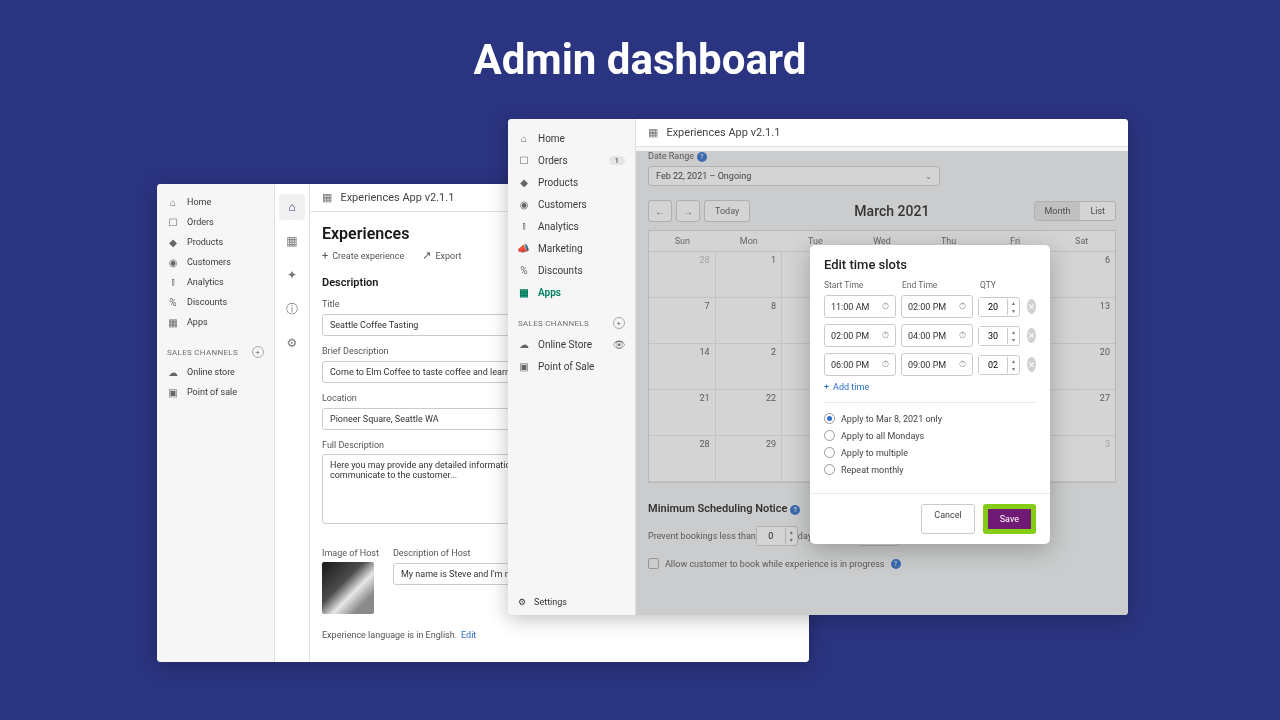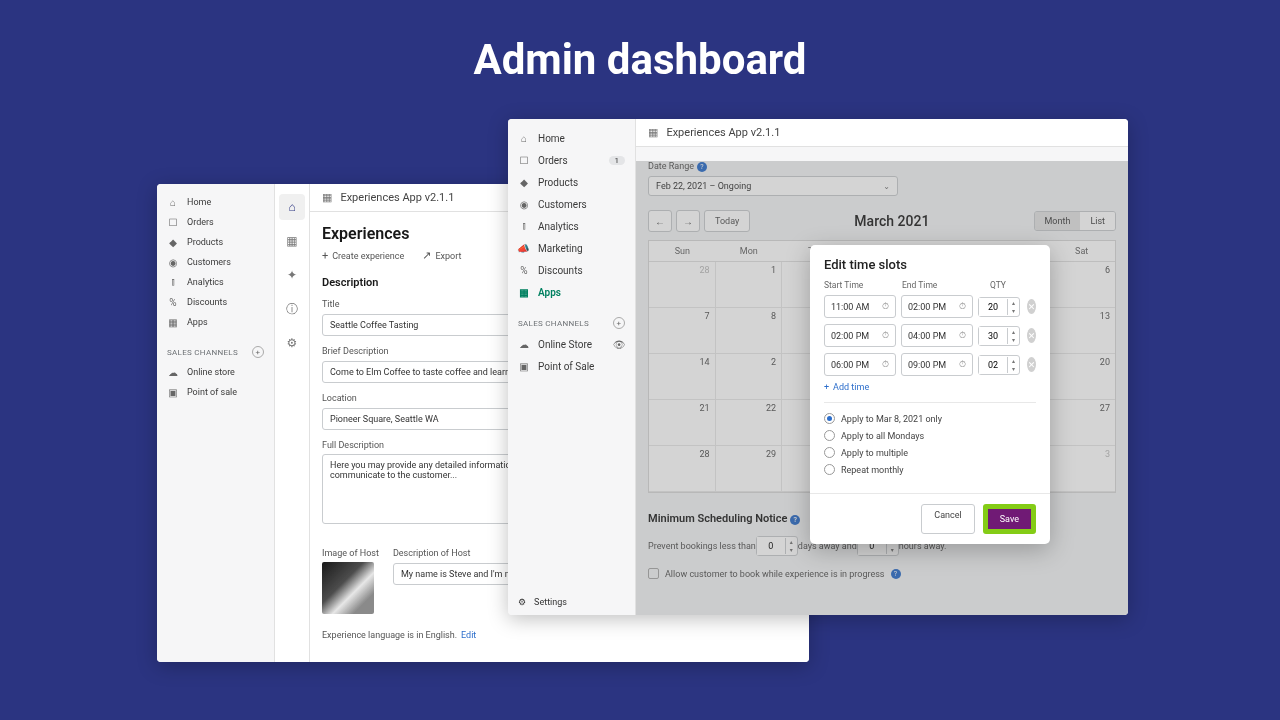--- a/index.html
+++ b/index.html
@@ -49,23 +49,23 @@
     
     
     .w2 { left: 508px; top: 119px; width: 620px; height: 496px; }
     .w2 .sidebar { width: 128px; position: relative; height: 100%; }
     .w2 .side-item { font-size: 10px; padding: 5px 10px; }
     
     .cal-area { background: #f3f4f5; padding: 0 0 0 0; position: relative; height: 100%; }
     .cal-overlay { position: absolute; inset: 0; background: rgba(99,99,99,.28); z-index: 1; }
     .cal-inner { position: relative; padding: 0 12px 12px; }
     
-    .date-range-lbl { font-size: 9px; color: #555; margin-top: 14px; }
+    .date-range-lbl { font-size: 9px; color: #555; margin-top: 4px; }
     .date-range-lbl .inf { display:inline-flex; width:10px; height:10px; background:#2c6ecb; color:#fff; border-radius:50%; align-items:center; justify-content:center; font-size:7px; margin-left:3px;}
-    .date-range-sel { width: 250px; border: 1px solid #c9cccf; background: #fff; border-radius: 3px; padding: 4px 7px; font-size: 9px; color: #333; margin-top: 4px; display: flex; justify-content: space-between; align-items: center; }
+    .date-range-sel { width: 292px; border: 1px solid #c9cccf; background: #fff; border-radius: 3px; padding: 4px 7px; font-size: 9px; color: #333; margin-top: 4px; display: flex; justify-content: space-between; align-items: center; }
     .date-range-sel .car { font-size: 8px; color: #777; }
     
     .cal-hdr { display: flex; align-items: center; justify-content: space-between; margin: 14px 0 8px; }
     .nav-btns { display: flex; gap: 4px; align-items: center; }
     .sq-btn { width: 24px; height: 22px; border: 1px solid #c9cccf; background: #fff; border-radius: 3px; display: flex; align-items: center; justify-content: center; font-size: 10px; color: #555; }
     .today-btn { padding: 0 10px; font-size: 9px; width: auto; }
     .month-title { font-size: 14px; font-weight: 500; color: #222; }
     .view-toggle { display: flex; border: 1px solid #c9cccf; border-radius: 3px; overflow: hidden; }
     .view-toggle .vt { padding: 4px 10px; font-size: 9px; background: #fff; color: #444; }
     .view-toggle .vt.sel { background: #e3e3e3; }
@@ -85,21 +85,21 @@
     .num-in .spin { width: 12px; display:flex; flex-direction:column; border-left:1px solid #c9cccf; }
     .num-in .spin span { font-size:6px; color:#777; line-height:1; padding:1px 2px; text-align:center; }
     .cb-row { font-size: 9px; color: #555; display: flex; align-items: center; gap: 6px; margin-top: 12px; }
     .cb { width: 11px; height:11px; border:1px solid #aaa; border-radius:2px; }
     
     
     .modal { position: absolute; left: 810px; top: 245px; width: 240px; background: #fff; border-radius: 5px; box-shadow: 0 6px 24px rgba(0,0,0,.25); z-index: 50; }
     .modal-h { padding: 12px 14px 8px; font-size: 13px; font-weight: 500; color: #222; }
     .modal-b { padding: 0 14px 12px; }
     .slot-hdr { display: flex; gap: 0; font-size: 8.5px; color: #666; margin-bottom: 5px; }
-    .slot-hdr .c1{width:78px;} .slot-hdr .c2{width:88px;} .slot-hdr .c3{width:32px;}
+    .slot-hdr .c1{width:78px;} .slot-hdr .c2{width:78px;} .slot-hdr .c3{width:32px;}
     .slot-row { display: flex; gap: 5px; align-items: center; margin-bottom: 6px; }
     .time-in { flex: 0 0 72px; border:1px solid #c9cccf; border-radius:3px; padding:5px 6px; font-size:9px; color:#333; display:flex; justify-content:space-between; align-items:center;gap:9px;}
     .time-in .clk { font-size:9px; color:#888; }
     .qty-in { flex: 0 0 38px; }
     .del-slot { width:15px; height:15px; border-radius:50%; background:#d0d0d0; color:#fff; display:flex; align-items:center; justify-content:center; font-size:9px; margin-left:2px;}
     .add-time { font-size: 9px; color: #2c6ecb; display: flex; align-items: center; gap: 4px; margin-top: 4px; }
     .apply-opts { border-top: 1px solid #e8e8e8; margin-top: 10px; padding-top: 10px; }
     .radio-row { display:flex; align-items:center; gap:6px; font-size:9px; color:#444; margin-bottom:6px;}
     .radio { width:11px; height:11px; border-radius:50%; border:1px solid #999; display:flex; align-items:center; justify-content:center;}
     .radio.sel .dot { width:5px; height:5px; border-radius:50%; background:#2c6ecb; }

